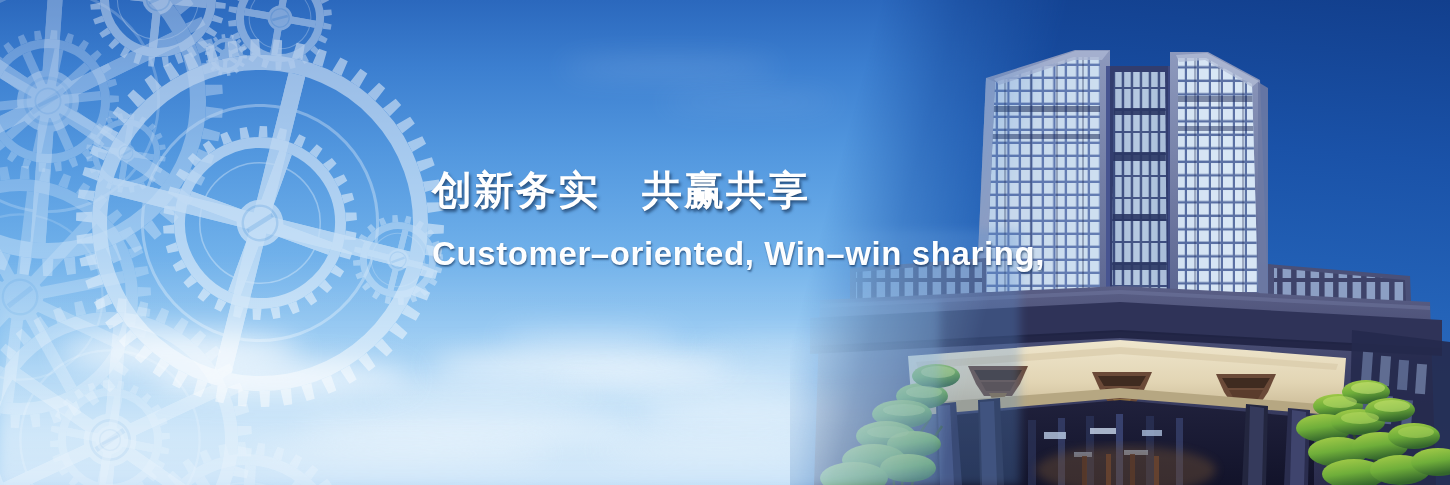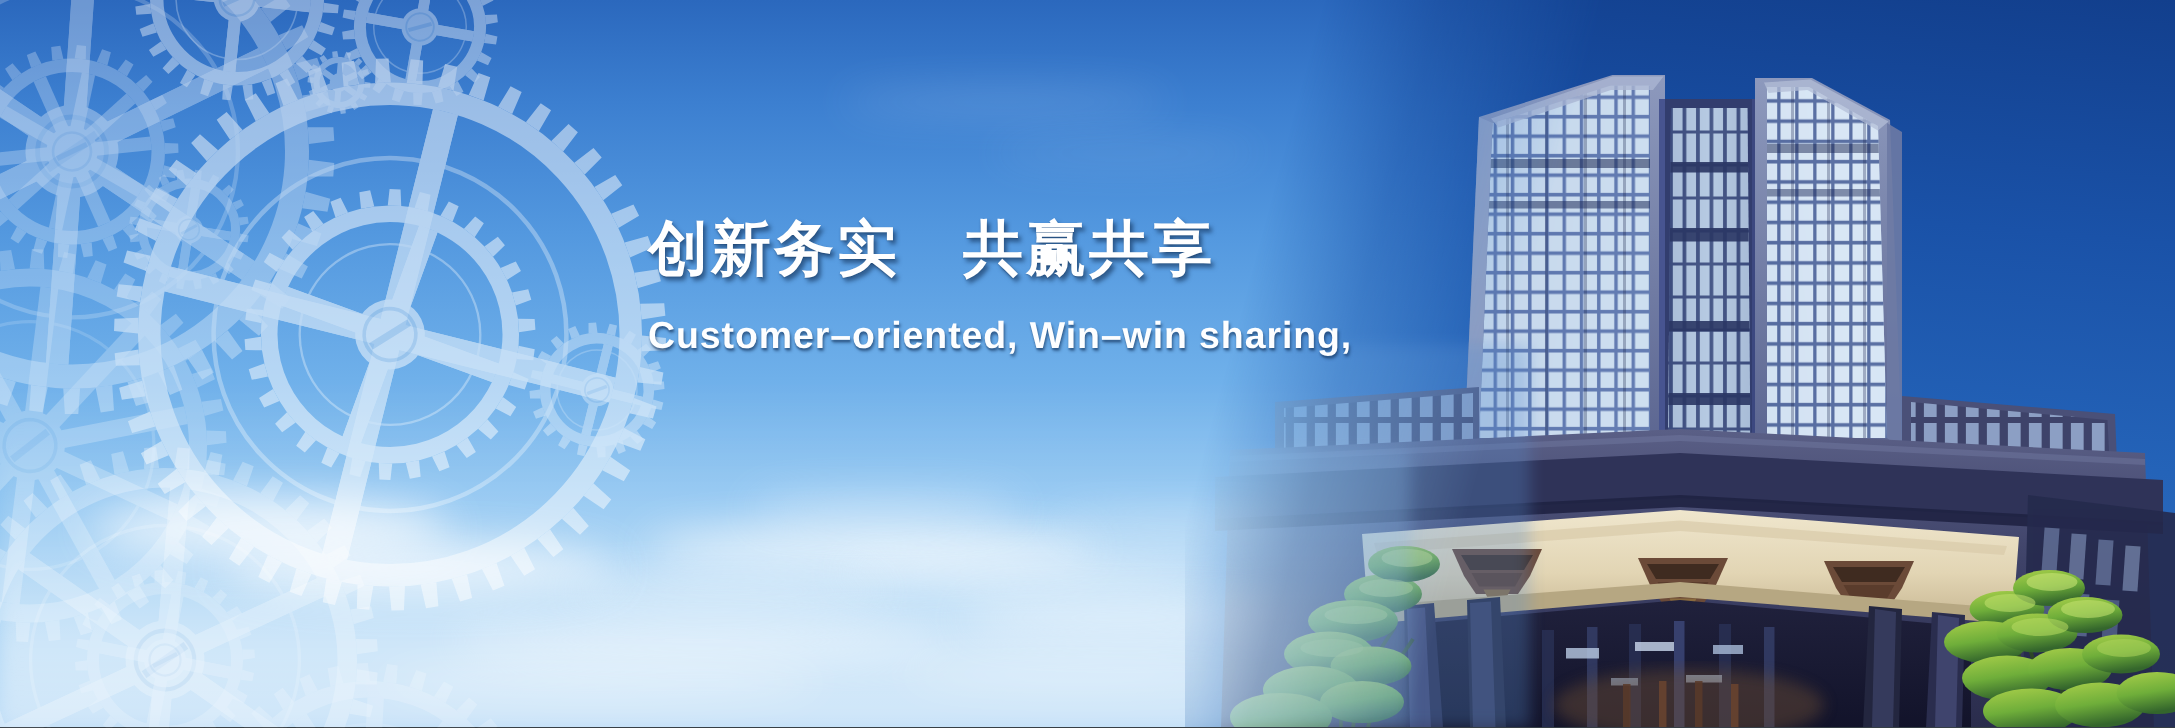--- a/index.html
+++ b/index.html
@@ -70,29 +70,31 @@
     z-index:8;
   }
   .cnLine{
     color:#ffffff;
     font-size:40px;
     font-weight:bold;
     letter-spacing:2px;
     line-height:1.32;
     text-shadow:2px 3px 3px rgba(10,35,70,.55), 0 1px 1px rgba(10,35,70,.35);
     white-space:pre;
+    margin-top:24px;
   }
   .enLine{
     color:#fdfeff;
-    font-size:25px;
+    font-size:33px;
     font-weight:bold;
     letter-spacing:.6px;
     line-height:1.52;
     text-shadow:1px 2px 2px rgba(15,45,85,.50), 0 1px 1px rgba(15,45,85,.30);
     white-space:pre;
+    text-align:center;
   }
   #enWrap{margin-top:12px;}
 </style>
 </head>
 <body>
 
 <div id="banner">
 
   <div class="cloudLayer">
     <div class="haze"></div>

